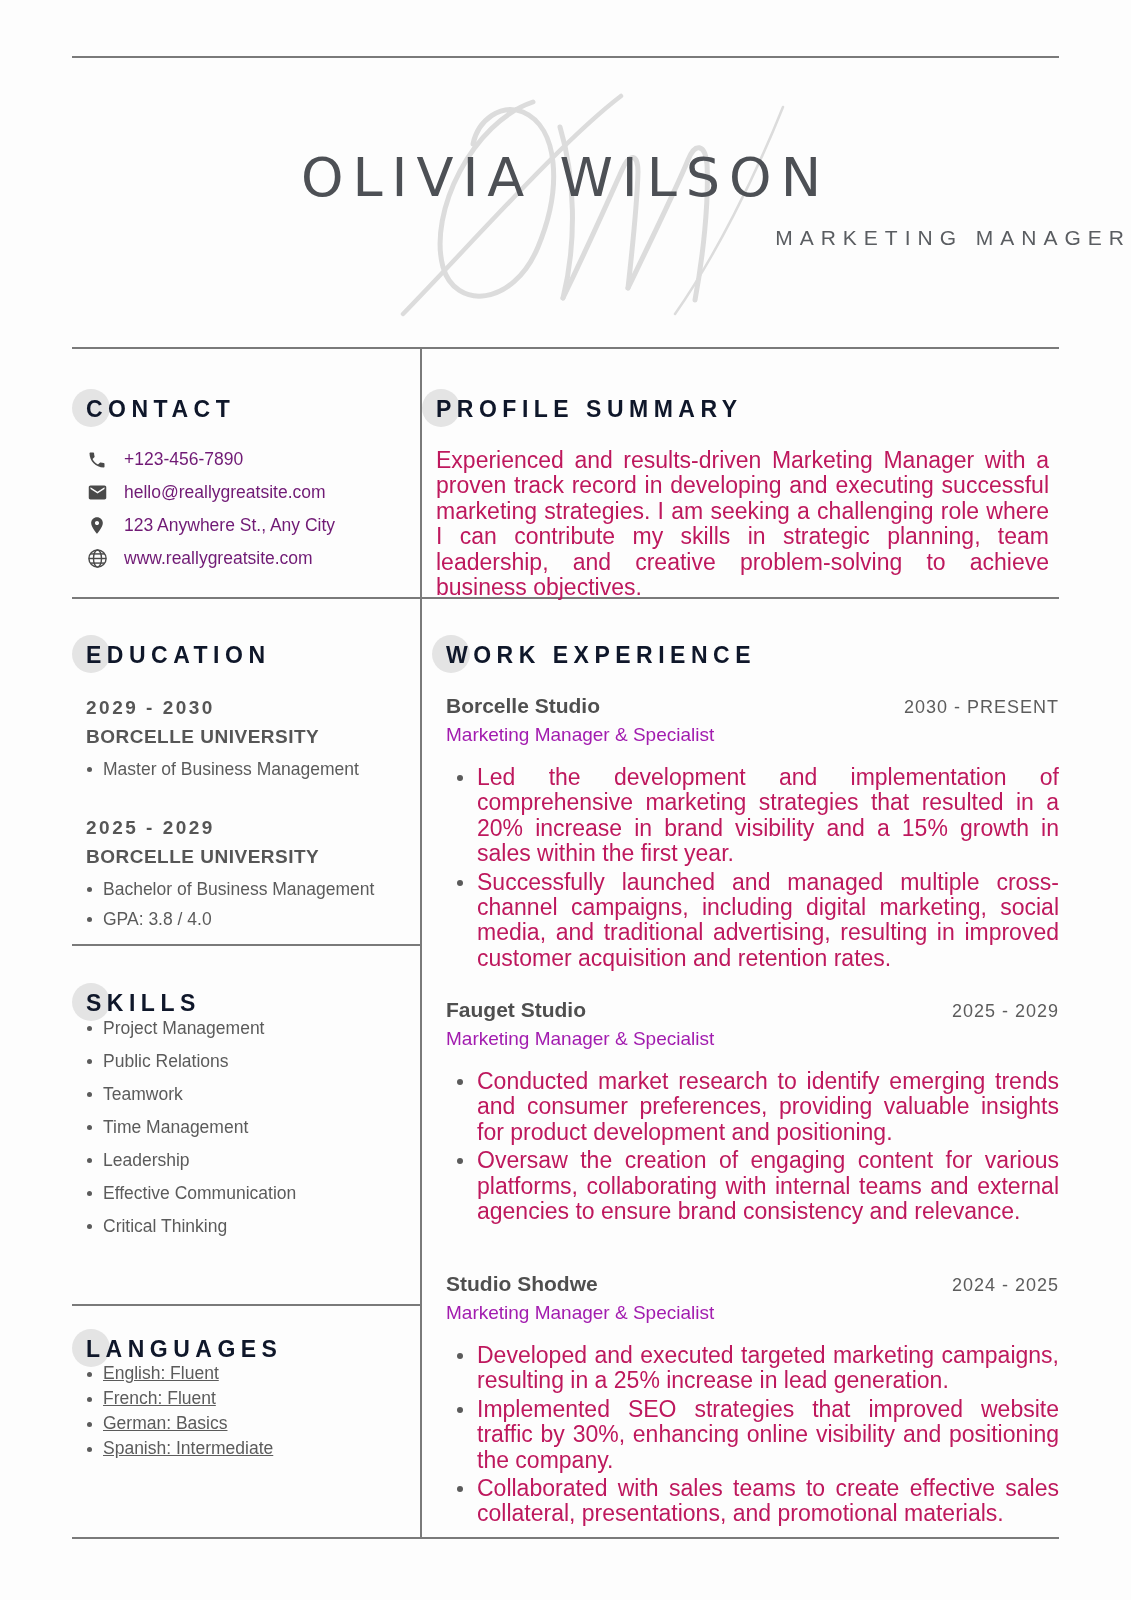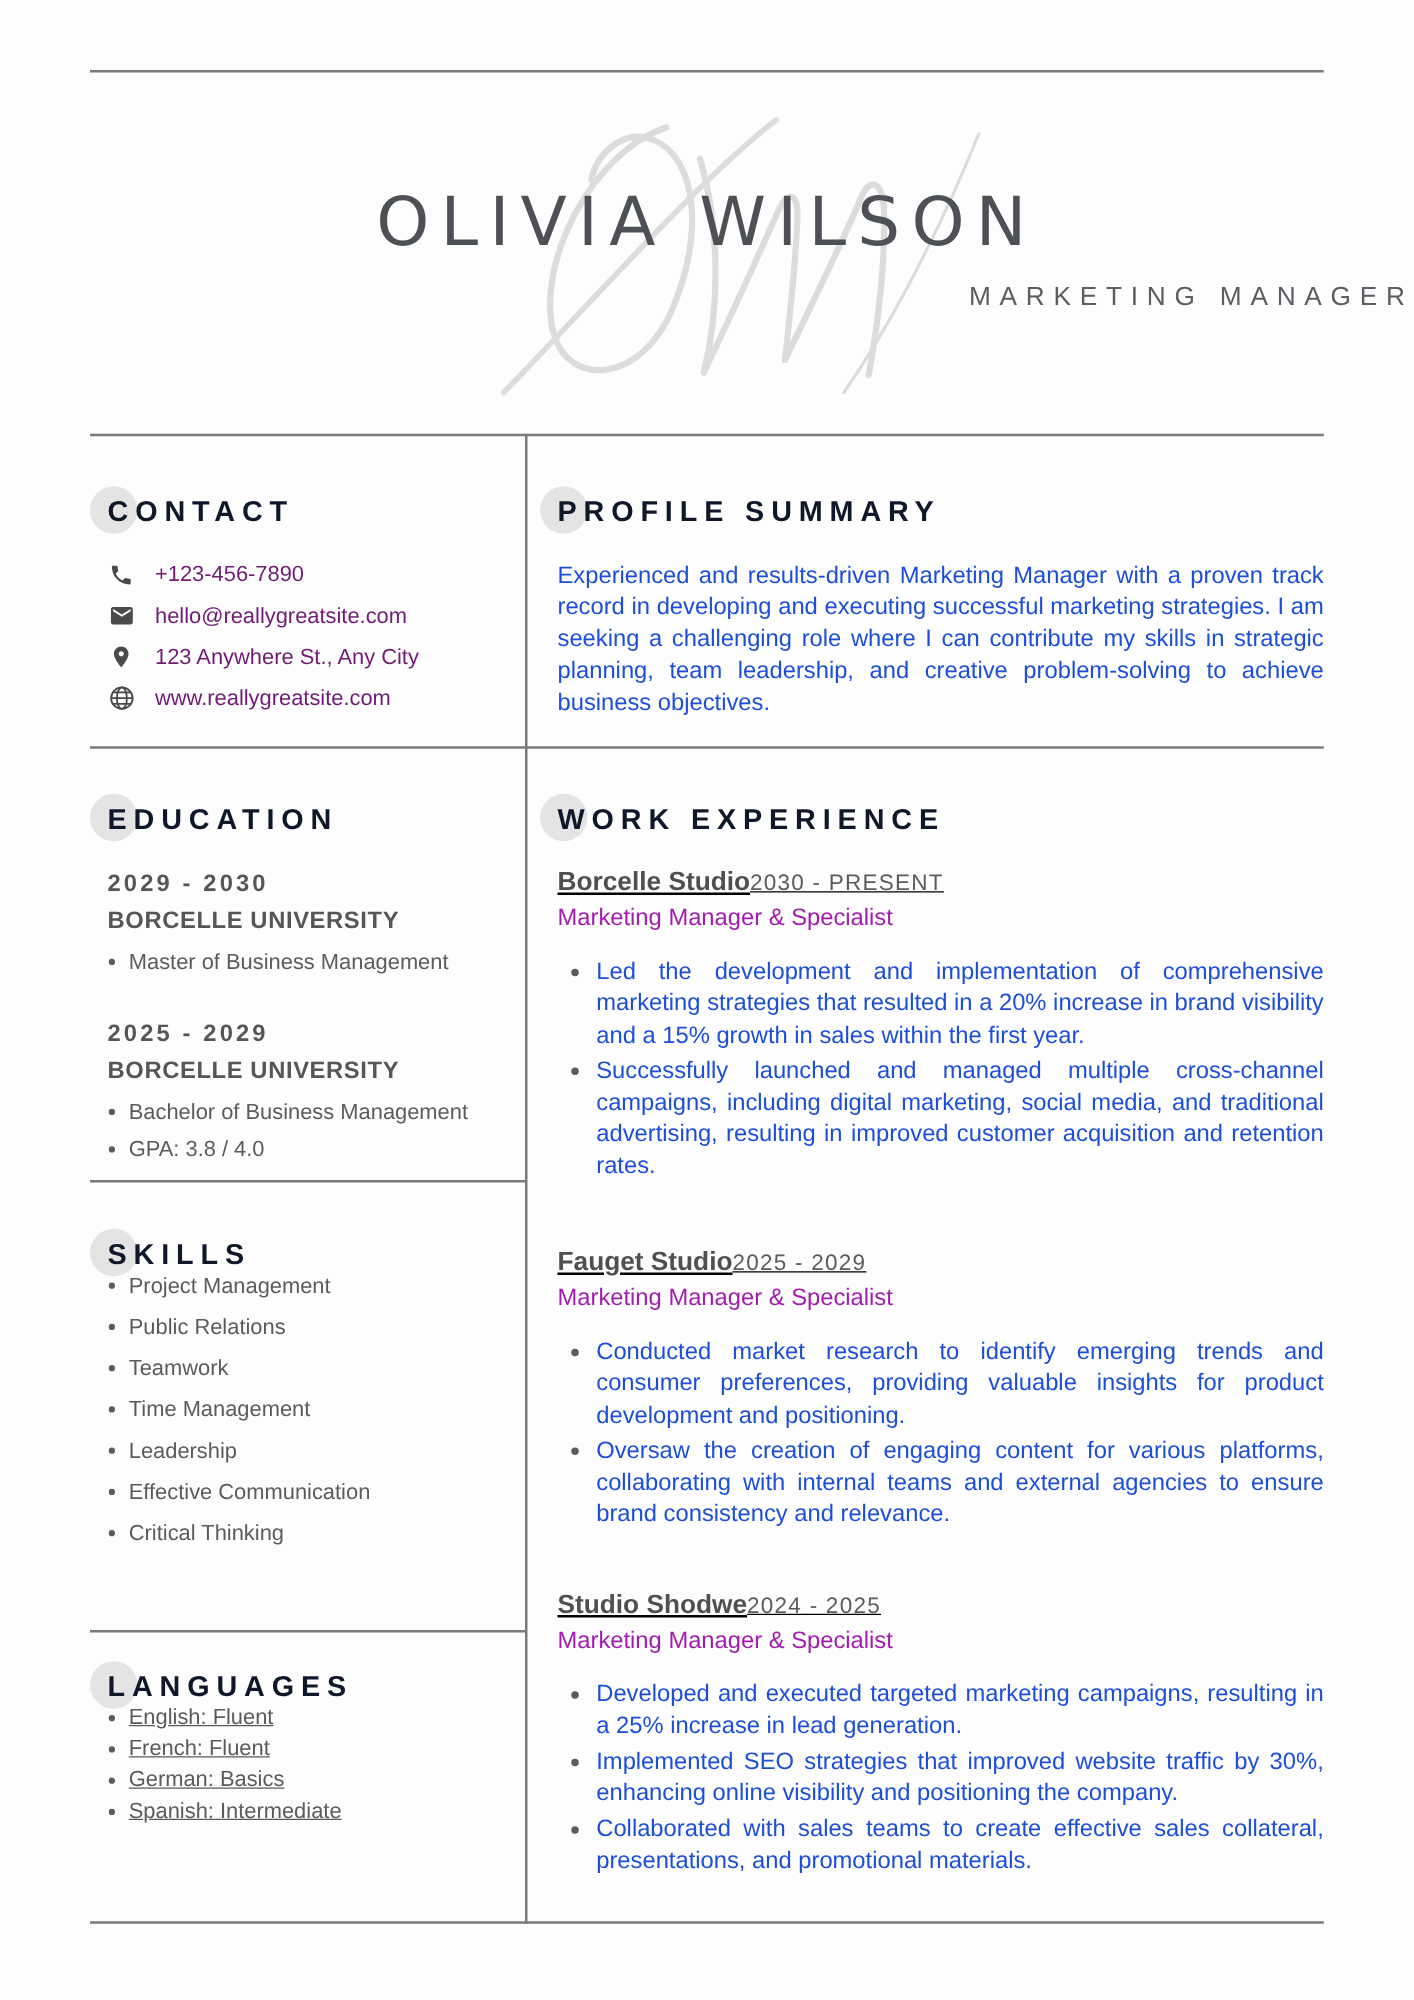--- a/index.html
+++ b/index.html
@@ -36,21 +36,21 @@
   .sec-heading .h-text { position:relative; z-index:1; }
 
   
   .contact-list { margin-top:25px; }
   .contact-row { display:flex; align-items:center; margin-bottom:12px; height:21px; }
   .contact-row .c-icon { width:22px; height:21px; flex:0 0 22px; margin-right:16px;
     display:flex; align-items:center; justify-content:center; }
   .contact-row .c-text { font-size:17.5px; color:#701a75; }
 
   
-  .body-text { font-size:19px; line-height:25.4px; color:#1d4ed8; }
+  .body-text { font-size:23px; line-height:25.4px; color:#be185d; }
 
   
   .profile-text { margin-top:24px; text-align:justify; }
 
   
   ul.dot-list { list-style:none; margin:0; padding:0 0 0 17px; }
   ul.dot-list > li { position:relative; font-size:17.5px; color:#5b5b5b; }
   ul.dot-list > li::before { content:''; position:absolute; left:-16px; top:8px;
     width:5px; height:5px; border-radius:50%; background:#5b5b5b; }
 
@@ -65,21 +65,21 @@
   
   .skills-list { margin-top:27px; }
   .skills-list li { margin-bottom:13px; line-height:20px; }
 
   
   .langs-list { margin-top:24px; }
   .langs-list li { margin-bottom:6px; line-height:19px;text-decoration:underline; }
 
   
   .job { position:absolute; left:446px; width:613px; }
-  .job-head { display:flex; align-items:baseline;text-decoration:underline; }
+  .job-head { display:flex; justify-content:space-between; align-items:baseline; }
   .job-company { font-size:21px; font-weight:bold; color:#4f4f4f; }
   .job-dates { font-size:18px; color:#5c5c5c; letter-spacing:1px; }
   .job-role { font-size:19px; color:#a21caf; margin-top:6px; }
   .job-bullets { list-style:none; margin:19px 0 0 0; padding:0 0 0 31px; }
   .job-bullets > li { position:relative; text-align:justify; margin-bottom:3px; }
   .job-bullets > li::before { content:''; position:absolute; left:-20px; top:10px;
     width:6px; height:6px; border-radius:50%; background:#5b5b5b; }
 
   svg.icon-fill { fill:#4a4a4a; }
   svg.icon-stroke { stroke:#4a4a4a; fill:none; }
@@ -148,21 +148,21 @@
             <line x1="2" y1="11" x2="20" y2="11"></line>
             <line x1="3.4" y1="6.2" x2="18.6" y2="6.2"></line>
             <line x1="3.4" y1="15.8" x2="18.6" y2="15.8"></line>
           </svg>
         </span>
         <span class="c-text">www.reallygreatsite.com</span>
       </div>
     </div>
   </section>
 
-  <section class="sec" style="left:446px; top:394px; width:613px;">
+  <section class="sec" style="left:436px; top:394px; width:613px;">
     <h2 class="sec-heading">
       <span class="h-circle"></span>
       <span class="h-text">PROFILE SUMMARY</span>
     </h2>
     <p class="body-text profile-text">Experienced and results-driven Marketing Manager with a proven track record in developing and executing successful marketing strategies. I am seeking a challenging role where I can contribute my skills in strategic planning, team leadership, and creative problem-solving to achieve business objectives.</p>
   </section>
 
   <section class="sec" style="left:86px; top:640px; width:330px;">
     <h2 class="sec-heading">
       <span class="h-circle"></span>

